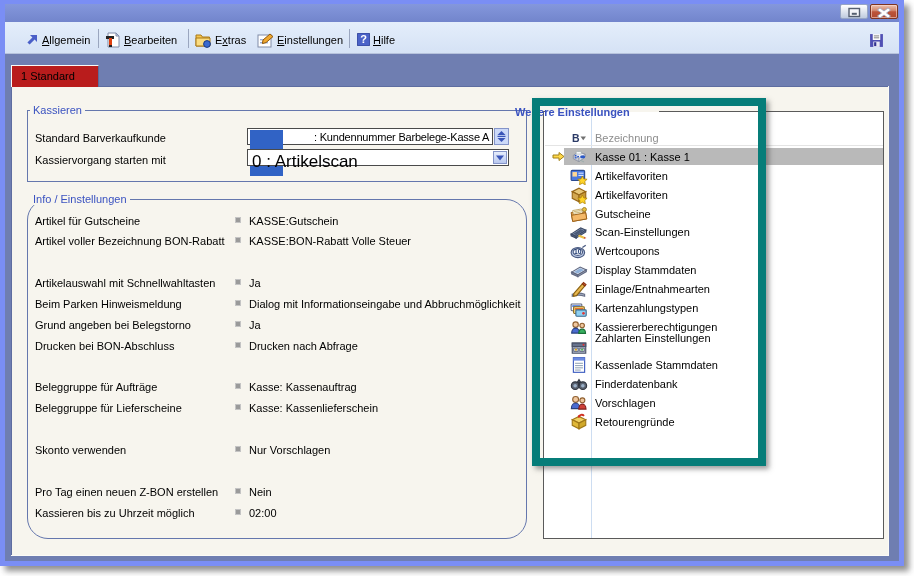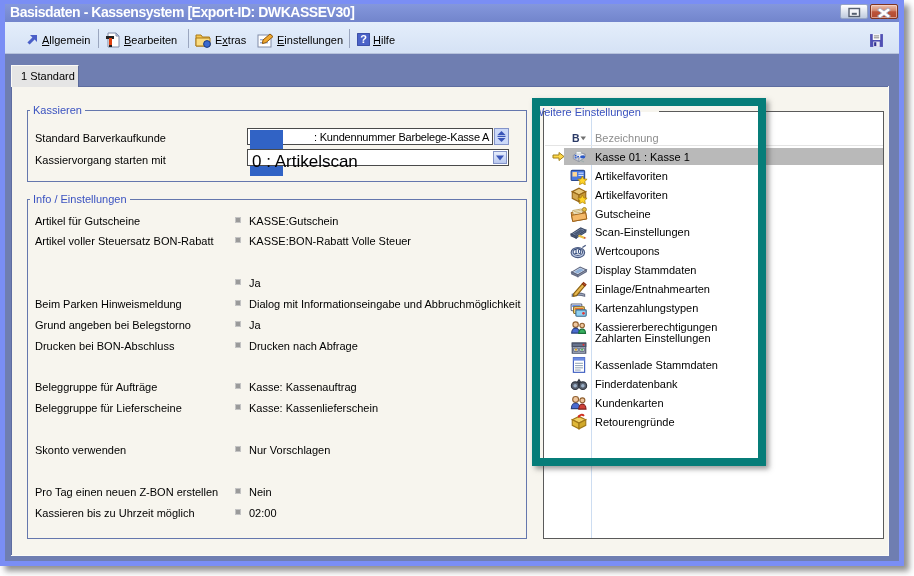--- a/index.html
+++ b/index.html
@@ -5,50 +5,49 @@
 *{box-sizing:border-box;}
 .abs{position:absolute;}
 u{text-decoration:underline;}
 #win{position:absolute;left:0;top:0;width:904px;height:566px;background:#7a8ef5;box-shadow:5px 5px 6px rgba(70,70,70,.6);}
 #titlebar{position:absolute;left:5px;top:4px;width:894px;height:18px;background:linear-gradient(#8497dc,#7285cc);}
 #title{position:absolute;left:5px;top:0px;color:#fff;font-weight:bold;font-size:14px;white-space:nowrap;letter-spacing:-0.45px;}
 #toolbar{position:absolute;left:5px;top:22px;width:894px;height:32px;background:linear-gradient(#e4eefb,#d5e2f5);border-bottom:1px solid #b6c2dc;}
 .tlabel{position:absolute;top:12px;font-size:11px;color:#000;white-space:nowrap;}
 .tsep{position:absolute;top:7px;width:1px;height:19px;background:#9aa6bf;}
 #body{position:absolute;left:5px;top:54px;width:894px;height:507px;background:#6f7eb1;}
-#tab{position:absolute;left:6px;top:11px;width:68px;height:22px;background:#e5e5e5;z-index:2;border-left:1px solid #fbfaf6;border-top:1px solid #fbfaf6;border-right:1px solid #5a6a9a;}
+#tab{position:absolute;left:6px;top:11px;width:88px;height:22px;background:#b91c1c;z-index:2;border-left:1px solid #fbfaf6;border-top:1px solid #fbfaf6;border-right:1px solid #5a6a9a;}
 #tab span{position:absolute;left:9px;top:4px;font-size:11px;}
 #content{position:absolute;left:6px;top:32px;width:878px;height:470px;background:#f7f5ee;}
 .gbox{position:absolute;border:1px solid #6577ad;}
 .glabel{position:absolute;top:-7px;font-size:11px;color:#3a52c0;background:#f7f5ee;padding:0 3px;white-space:nowrap;}
 .flabel{position:absolute;font-size:11px;color:#000;white-space:nowrap;}
 .bullet{position:absolute;width:6px;height:6px;background:#9a9a9a;border:1px solid #c4c4c4;}
 #field1{position:absolute;left:236px;top:42px;width:246px;height:17px;background:#fff;border:1px solid #4a4a4a;font-size:11px;}
 #sel{position:absolute;left:2px;top:1px;background:#3163c5;color:#fff;padding:17px 1px;font-size:11px;}
 #f1txt{position:absolute;left:66px;top:2px;font-size:11px;white-space:nowrap;letter-spacing:-0.2px;}
 #spinner{position:absolute;left:483px;top:42px;width:15px;height:17px;background:#ccd9f8;border:1px solid #8494c8;}
 #field2{position:absolute;left:236px;top:63px;width:262px;height:17px;background:#fff;border:1px solid #4a4a4a;font-size:11px;}
 #f2txt{position:absolute;left:4px;top:2px;font-size:17px;white-space:nowrap;}
 #combobtn{position:absolute;right:1px;top:1px;width:14px;height:13px;background:linear-gradient(#e6edfc,#b9c8ef);border:1px solid #8494c8;}
 #wpanel{position:absolute;left:532px;top:25px;width:341px;height:428px;background:#ffffff;border:1px solid #5a5a5a;}
 #wlabelbg{position:absolute;left:534px;top:24px;width:114px;height:2px;background:#f7f5ee;z-index:4;}
-#wlabel{position:absolute;left:521px;top:20px;font-size:11px;color:#3a52c0;padding:0 2px;z-index:5;white-space:nowrap;}
+#wlabel{position:absolute;left:502px;top:20px;font-size:11px;color:#3a52c0;padding:0 2px;z-index:5;white-space:nowrap;font-weight:bold;}
 #colsep{position:absolute;left:47px;top:1px;width:1px;height:425px;background:#cdddf1;}
 #selrow{position:absolute;left:20px;top:36px;width:319px;height:17px;background:#b9b9b9;}
 .lrow{position:absolute;left:51px;font-size:11px;color:#000;white-space:nowrap;}
 .licon{position:absolute;left:25.5px;width:18px;height:18px;}
 #lhead{position:absolute;left:51px;top:19.5px;font-size:11px;color:#8d8d8d;}
 #teal{position:absolute;left:521px;top:12px;width:234px;height:368px;border:8px solid #067d79;box-shadow:3px 3px 5px rgba(60,60,60,.5);z-index:6;}
 #minbtn{position:absolute;left:835px;top:0px;width:28px;height:15px;background:linear-gradient(#ffffff,#bfcbdf);border:1px solid #96a5c5;border-radius:2px;}
 #closebtn{position:absolute;left:865px;top:0px;width:28px;height:15px;background:linear-gradient(#ecc2b2,#d08268 45%,#bc543a 52%,#b04a30);border:1px solid #7e3420;border-radius:2px;box-shadow:inset 0 0 0 1px rgba(255,226,216,0.55);}
 </style></head>
 <body>
 <div id="win">
   <div id="titlebar">
-    <span id="title">Basisdaten - Kassensystem [Export-ID: DWKASSEV30]</span>
     <div id="minbtn"><svg width="26" height="13" viewBox="0 0 26 13">
           <rect x="8" y="2.5" width="10.5" height="8" fill="#f4f6fa" stroke="#555f70" stroke-width="1.4"></rect>
           <rect x="10.8" y="6.8" width="5" height="2" fill="#555f70"></rect>
         </svg></div>
     <div id="closebtn"><svg width="26" height="13" viewBox="0 0 26 13">
           <path d="M9 2 L13 5 L17 2 L19.5 4 L15.5 7 L19.5 10 L17 12 L13 9 L9 12 L6.5 10 L10.5 7 L6.5 4 Z" fill="#fff" stroke="#9aa8c8" stroke-width="0.8"></path>
         </svg></div>
   </div>
   <div id="toolbar">
     <svg class="abs" style="left:21px;top:11px" width="13" height="13" viewBox="0 0 13 13">
@@ -115,29 +114,30 @@
             <path d="M6.5 2 L10.5 6 H2.5 Z" fill="#3a55b8"></path>
             <rect x="2.5" y="6.8" width="8" height="1.2" fill="#3a55b8"></rect>
             <path d="M6.5 13 L10.5 9 H2.5 Z" fill="#3a55b8"></path>
           </svg></div>
       <div id="field2">
           <span id="f2txt">0 : Artikelscan</span>
           <div id="combobtn"><svg width="12" height="11" viewBox="0 0 12 11">
               <path d="M2 3.5 h8 L6 8.5 Z" fill="#3a55b8"></path>
             </svg></div>
         </div>
-      <div class="gbox" style="left:16px;top:113px;width:500px;height:340px;">
+      <div class="gbox" style="left:16px;top:113px;width:500px;height:340px;border-radius:21px;">
           <span class="glabel" style="left:2px;">Info / Einstellungen</span>
         </div>
       <span class="flabel" style="left:24px;top:128.5px">Artikel für Gutscheine</span>
       <div class="bullet" style="left:224px;top:130.5px"></div>
       <span class="flabel" style="left:238px;top:128.5px">KASSE:Gutschein</span>
-      <span class="flabel" style="left:24px;top:149.2px">Artikel voller Steuersatz BON-Rabatt</span>
+      <span class="flabel" style="left:24px;top:149.2px">Artikel voller Bezeichnung BON-Rabatt</span>
       <div class="bullet" style="left:224px;top:151.2px"></div>
       <span class="flabel" style="left:238px;top:149.2px">KASSE:BON-Rabatt Volle Steuer</span>
+      <span class="flabel" style="left:24px;top:191.0px">Artikelauswahl mit Schnellwahltasten</span>
       <div class="bullet" style="left:224px;top:193.0px"></div>
       <span class="flabel" style="left:238px;top:191.0px">Ja</span>
       <span class="flabel" style="left:24px;top:211.6px">Beim Parken Hinweismeldung</span>
       <div class="bullet" style="left:224px;top:213.6px"></div>
       <span class="flabel" style="left:238px;top:211.6px">Dialog mit Informationseingabe und Abbruchmöglichkeit</span>
       <span class="flabel" style="left:24px;top:232.5px">Grund angeben bei Belegstorno</span>
       <div class="bullet" style="left:224px;top:234.5px"></div>
       <span class="flabel" style="left:238px;top:232.5px">Ja</span>
       <span class="flabel" style="left:24px;top:253.5px">Drucken bei BON-Abschluss</span>
       <div class="bullet" style="left:224px;top:255.5px"></div>
@@ -274,21 +274,21 @@
           </svg>
         <span class="lrow" style="top:265.9px">Finderdatenbank</span>
         <svg class="licon" style="top:263.4px" viewBox="0 0 16 16">
             <circle cx="4.6" cy="9.5" r="3.4" fill="#5a6270" stroke="#303640"></circle>
             <circle cx="11.4" cy="9.5" r="3.4" fill="#5a6270" stroke="#303640"></circle>
             <circle cx="4.6" cy="9.5" r="1.6" fill="#9ab0c8"></circle>
             <circle cx="11.4" cy="9.5" r="1.6" fill="#9ab0c8"></circle>
             <path d="M6.5 6.5 L8 4 L9.5 6.5 Z" fill="#5a6270" stroke="#303640"></path>
             <rect x="7.2" y="6.5" width="1.6" height="3" fill="#303640"></rect>
           </svg>
-        <span class="lrow" style="top:284.8px">Kundenkarten</span>
+        <span class="lrow" style="top:284.8px">Vorschlagen</span>
         <svg class="licon" style="top:282.3px" viewBox="0 0 16 16">
             <circle cx="5" cy="4.8" r="2.6" fill="#f0c8a0" stroke="#906030"></circle>
             <path d="M1.2 13 c0-3.4 2.1-5 3.8-5 s3.8 1.6 3.8 5 Z" fill="#4a6ad0" stroke="#28407e"></path>
             <circle cx="11" cy="5.6" r="2.2" fill="#f0c8a0" stroke="#906030"></circle>
             <path d="M7.8 13.4 c0-3 1.8-4.4 3.2-4.4 s3.2 1.4 3.2 4.4 Z" fill="#d04038" stroke="#801c18"></path>
           </svg>
         <span class="lrow" style="top:303.7px">Retourengründe</span>
         <svg class="licon" style="top:301.2px" viewBox="0 0 16 16">
             <path d="M2 6 L8 3 L14 6 L8 9 Z" fill="#f0d060" stroke="#a07818"></path>
             <path d="M2 6 L8 9 L8 14 L2 11 Z" fill="#e0b838" stroke="#a07818"></path>

